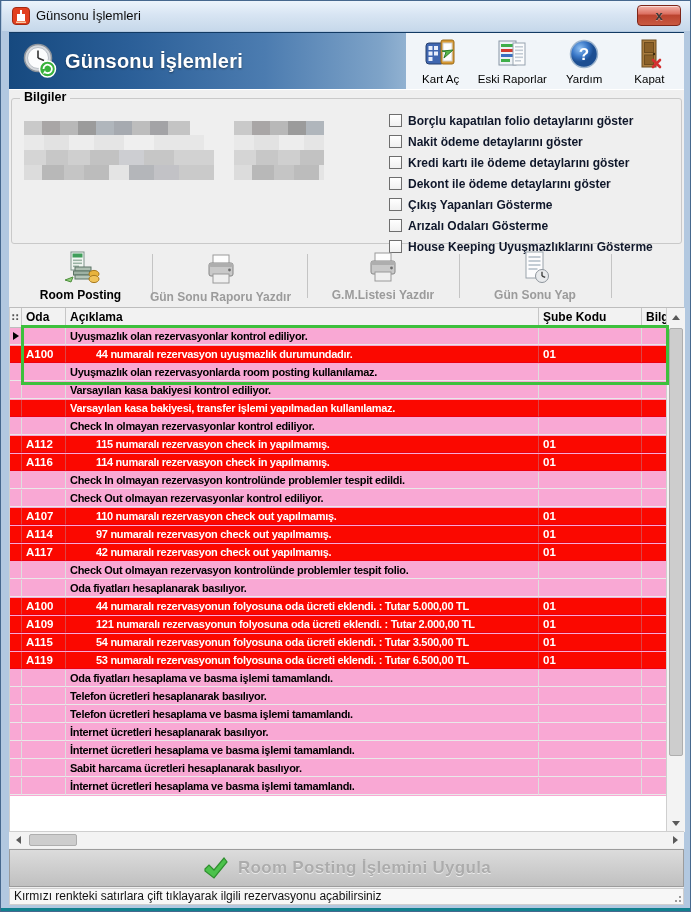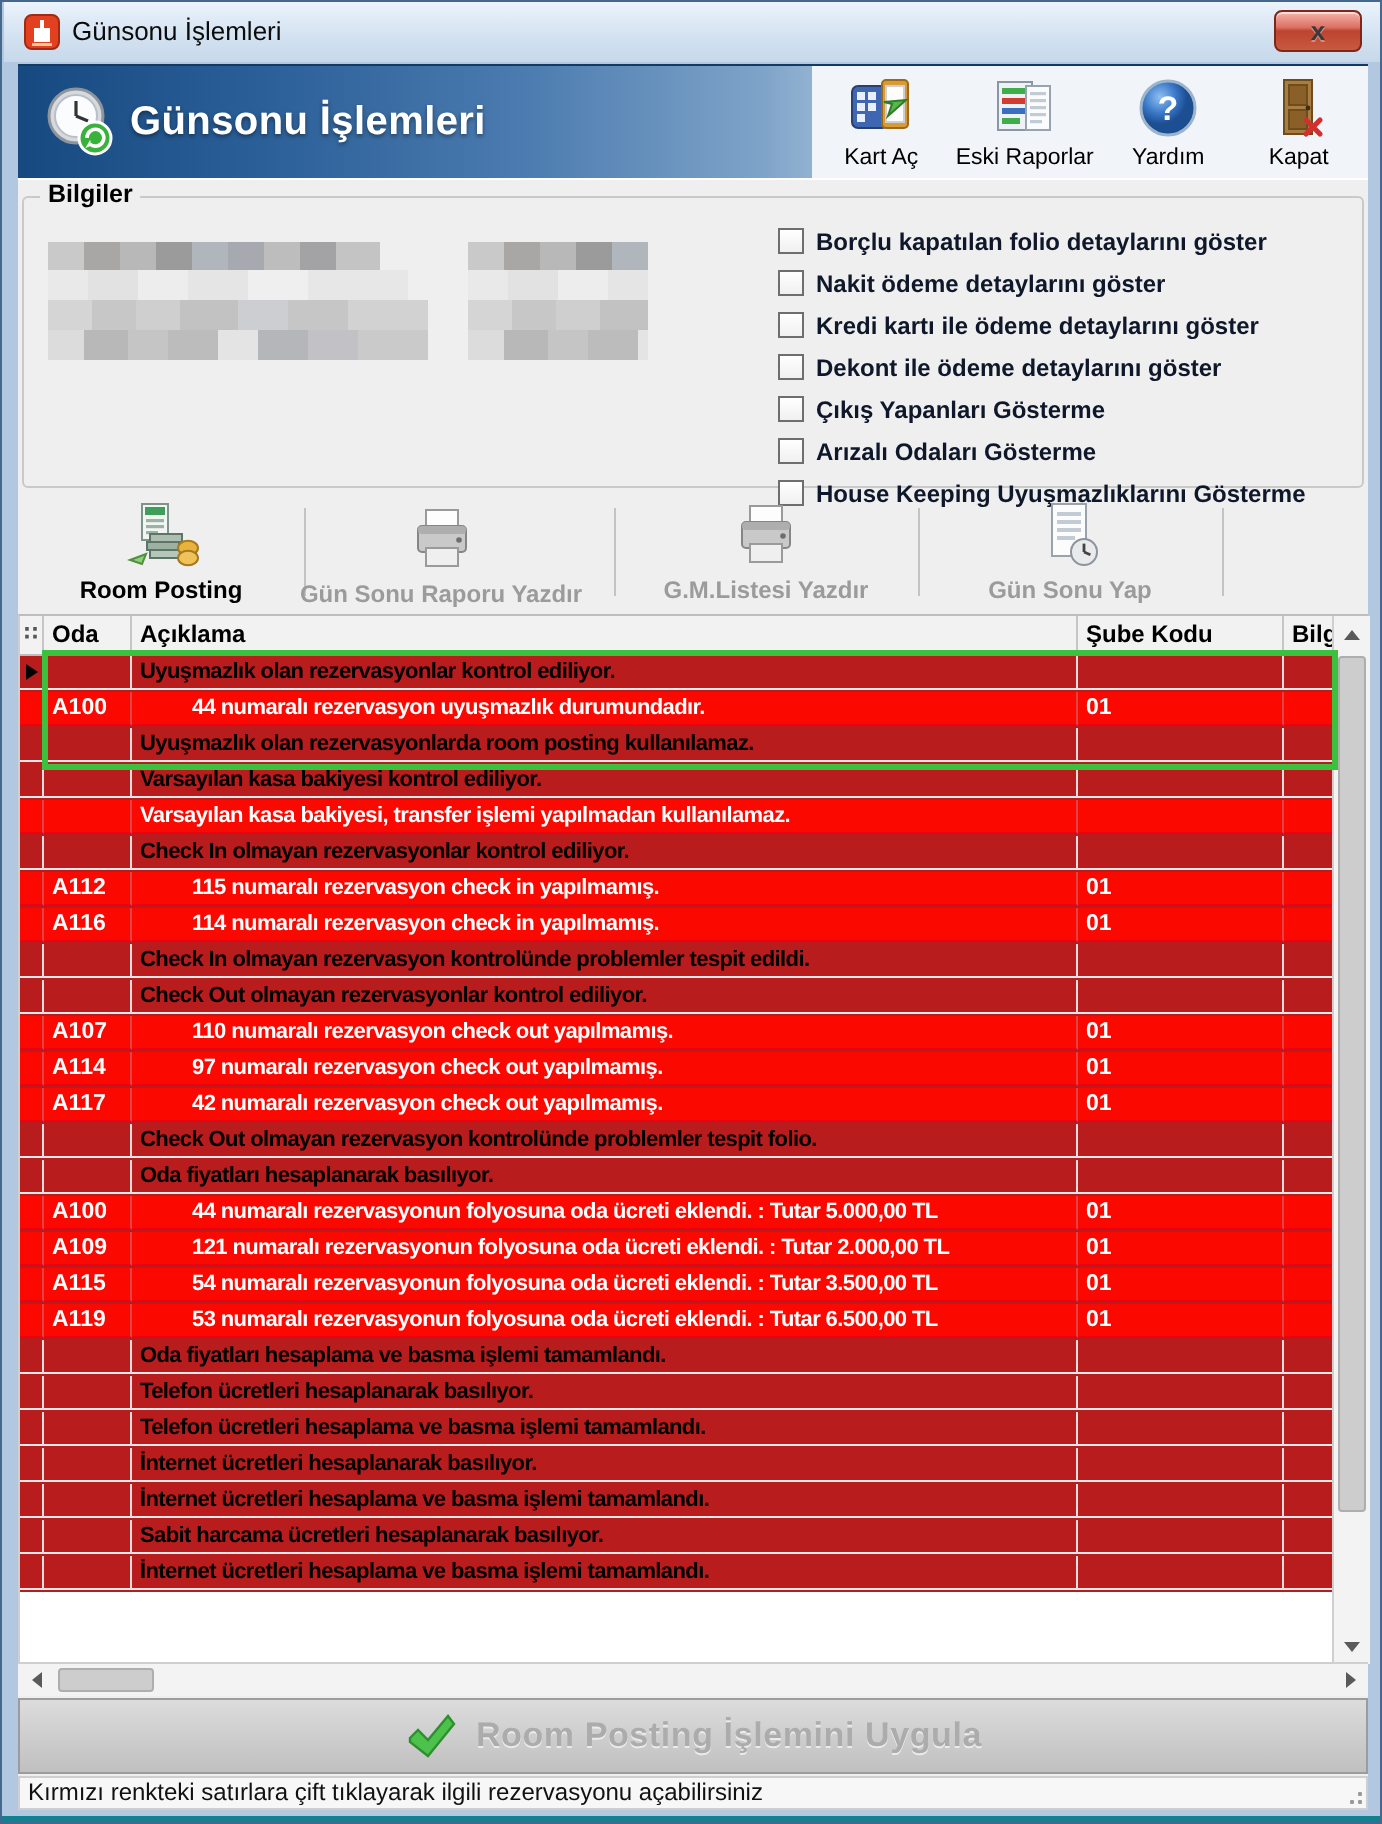--- a/index.html
+++ b/index.html
@@ -76,21 +76,21 @@
            border-bottom:1px solid #bdbdbd; }
   .gh-cell { position:absolute; top:0; height:19px; line-height:19px; font-size:12px; font-weight:bold;
              color:#000; padding-left:4px; border-right:1px solid #c6c6c6; overflow:hidden; white-space:nowrap; }
   .gh-ind  { left:0;   width:12px; padding-left:2px; color:#555; font-size:10px; }
   .gh-oda  { left:12px;  width:44px; }
   .gh-acik { left:56px;  width:473px; }
   .gh-sube { left:529px; width:103px; }
   .gh-bilg { left:632px; width:24px; border-right:none; }
 
   .grows { position:absolute; left:0; top:20px; width:656px; }
-  .grow { position:relative; height:18px; background:#b91c1c; }
+  .grow { position:relative; height:18px; background:#f9a8d4; }
   .gc { position:absolute; top:0; height:17px; line-height:17px; font-weight:bold; color:#000;
         border-right:1px solid #dedede; border-bottom:1px solid #e9e9e9; overflow:hidden; white-space:nowrap; }
   .c-ind  { left:0; width:12px; }
   .c-oda  { left:12px; width:44px; font-size:11.5px; padding-left:4px; }
   .c-acik { left:56px; width:473px; font-size:11px; letter-spacing:-0.3px; padding-left:4px; }
   .c-acik.ind { padding-left:30px; }
   .c-sube { left:529px; width:103px; font-size:11.5px; padding-left:4px; }
   .c-bilg { left:632px; width:24px; border-right:none; }
   .grow.red .gc { background:#fb0800; color:#fff; border-bottom-color:#e01; border-right-color:#d44; }
   .ptr::after { content:""; position:absolute; left:3px; top:4px;

